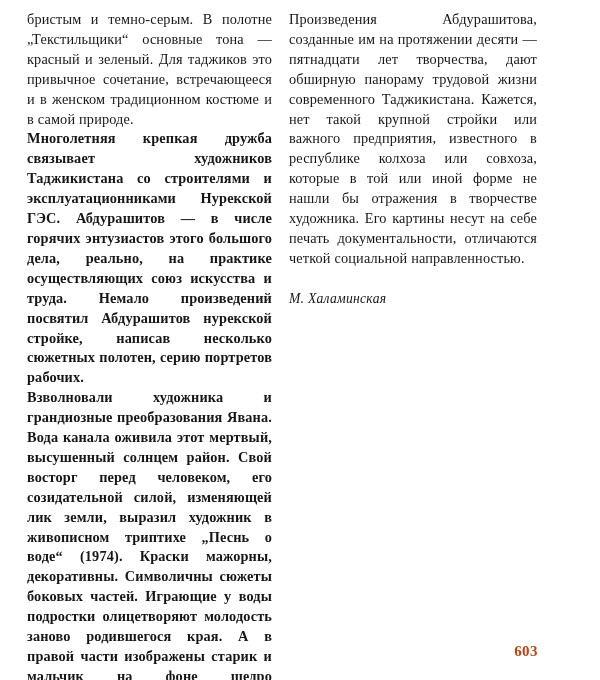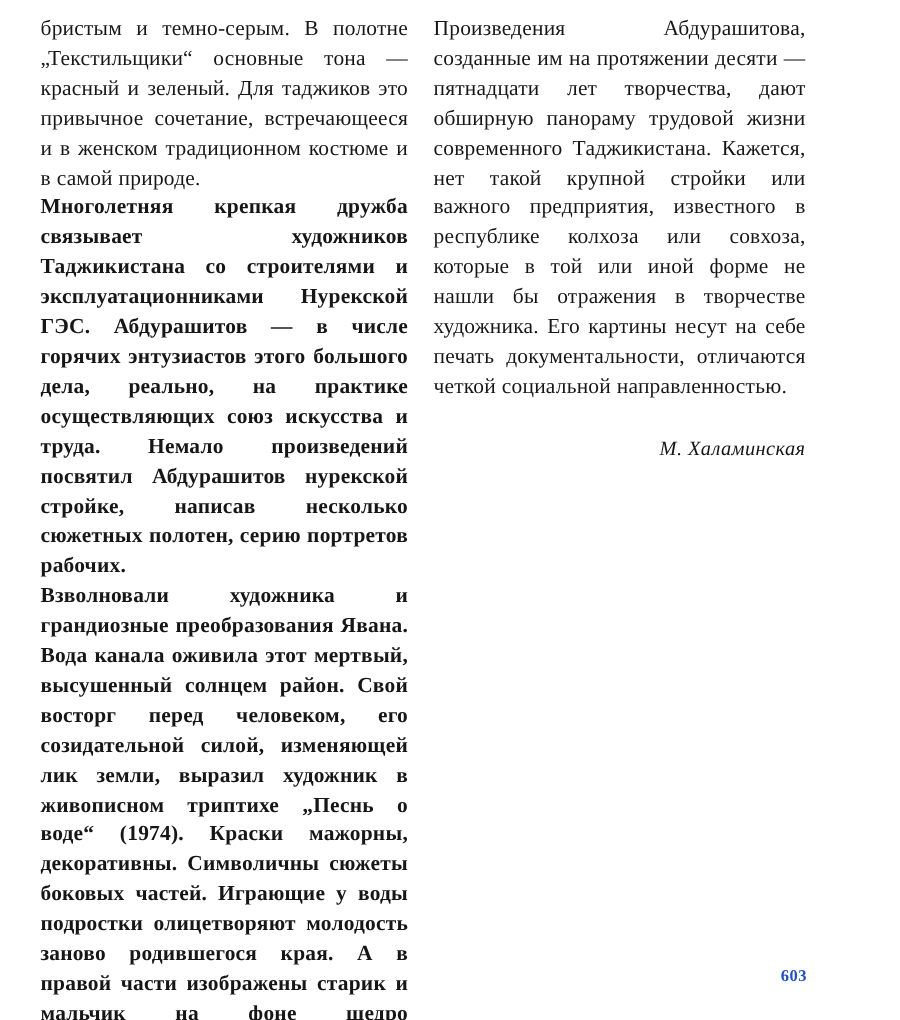--- a/index.html
+++ b/index.html
@@ -64,33 +64,32 @@
     font-weight: bold;
   }
 
   .signature {
     margin: 0;
     padding: 0;
     margin-top: 19.9px;
     font-size: 13.6px;
     line-height: 19.9px;
     font-style: italic;
-    text-align: right;
     letter-spacing: 0.02em;
   }
 
   .page-number {
     position: absolute;
     right: 62px;
     top: 643px;
-    font-size: 11px;
+    font-size: 15px;
     line-height: 16px;
     font-weight: bold;
     letter-spacing: 0.03em;
-    color: #1d4ed8;
+    color: #c2410c;
   }
 </style>
 </head>
 <body>
 
 <div class="page">
 
   <div class="columns">
 
     <div class="column col-left">

